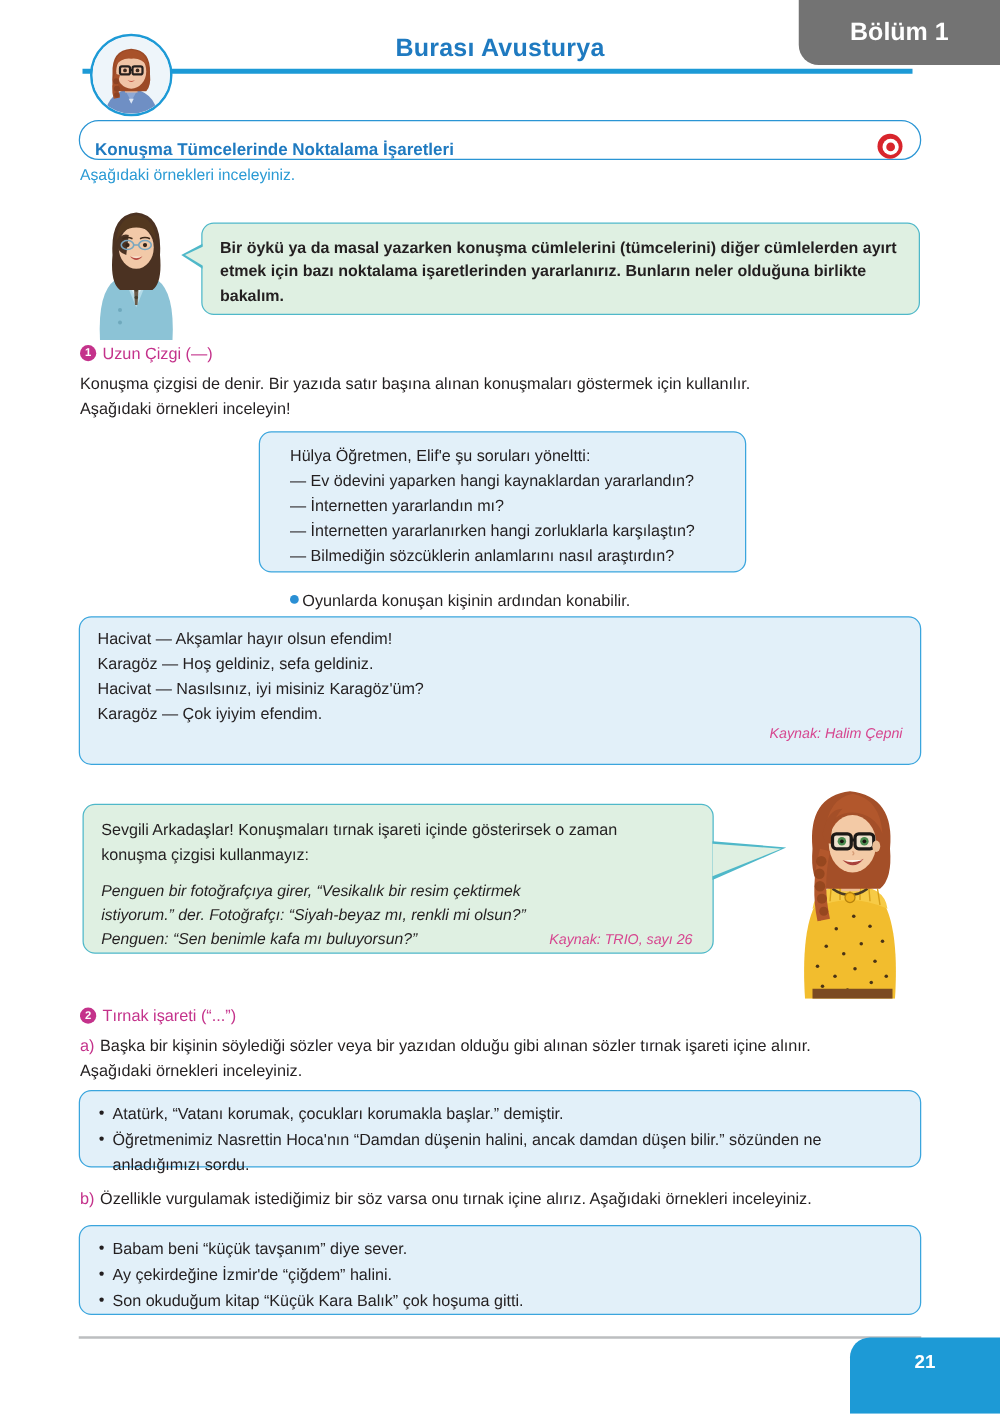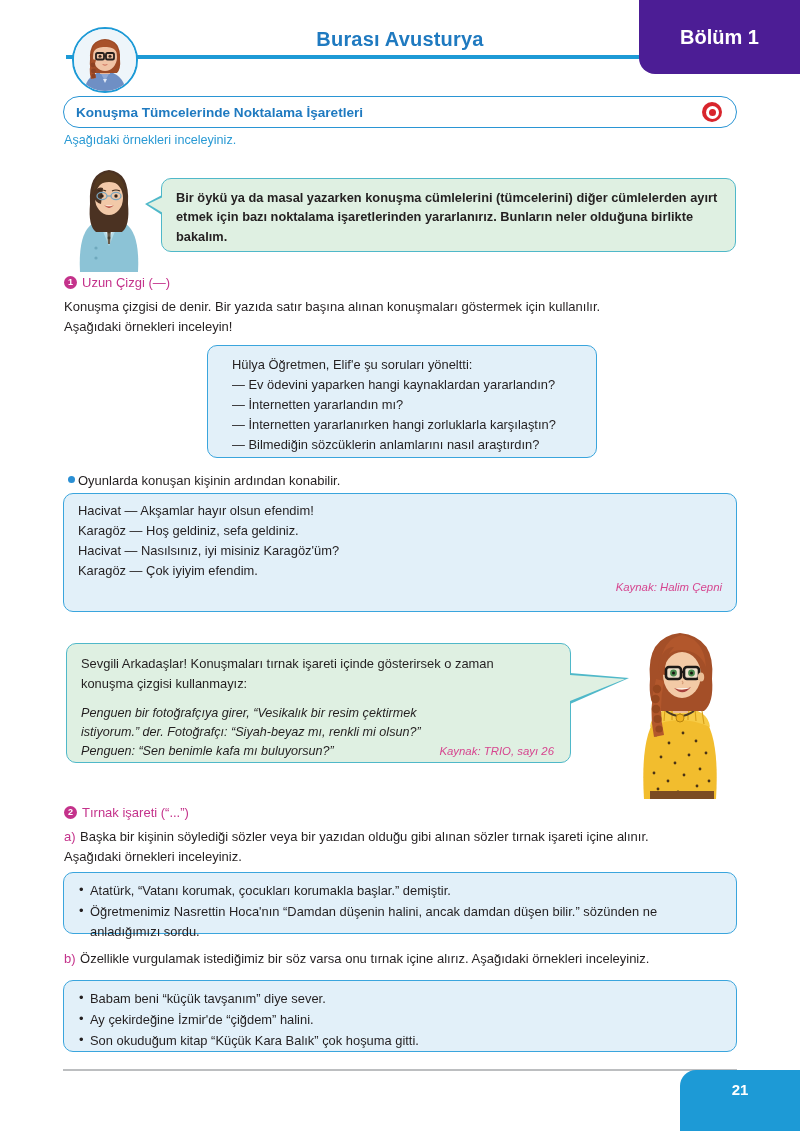--- a/index.html
+++ b/index.html
@@ -40,22 +40,22 @@
     width: 440px;
     text-align: center;
     font-size: 20px;
     font-weight: bold;
     color: #1f7ac0;
     letter-spacing: .2px;
   }
   .chapter-tab {
     position: absolute;
     right: 0; top: 0;
-    width: 161px; height: 74px;
-    background: #4c1d95;
+    width: 161px; height: 52px;
+    background: #737373;
     border-bottom-left-radius: 16px;
     display: flex;
     align-items: center;
     justify-content: center;
   }
   .chapter-tab span {
     color: #fff;
     font-size: 20px;
     font-weight: bold;
   }
@@ -74,21 +74,21 @@
 
   
   .title-pill {
     position: absolute;
     left: 63px; top: 96px;
     width: 674px; height: 32px;
     border: 1.6px solid #2a95d4;
     border-radius: 16px;
     background: #fff;
     display: flex;
-    align-items: center;
+    align-items: flex-end;
     padding: 0 14px 0 12px;
   }
   .title-pill .pill-text {
     font-size: 13.6px;
     font-weight: bold;
     color: #1f7ac0;
     flex: 1;
   }
   .bullseye {
     width: 20px; height: 20px;
@@ -217,20 +217,21 @@
     font-size: 13px;
     color: #231f20;
   }
 
   
   .blue-bullet-line {
     position: absolute;
     display: flex;
     align-items: baseline;
     gap: 3px;
+    justify-content: center;
   }
   .bdot {
     width: 7px; height: 7px;
     border-radius: 50%;
     background: #2a8fd4;
     flex: 0 0 auto;
     position: relative;
     top: -2px;
   }
 

